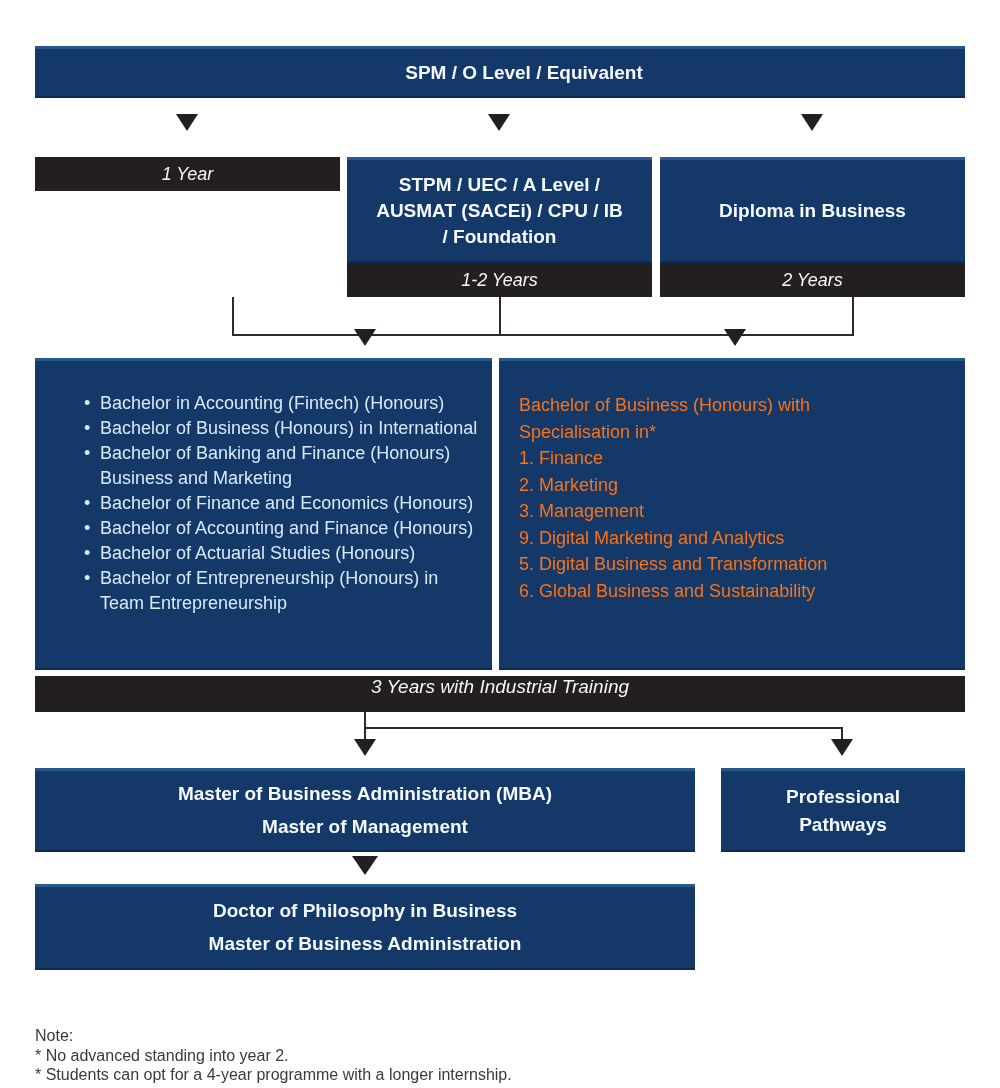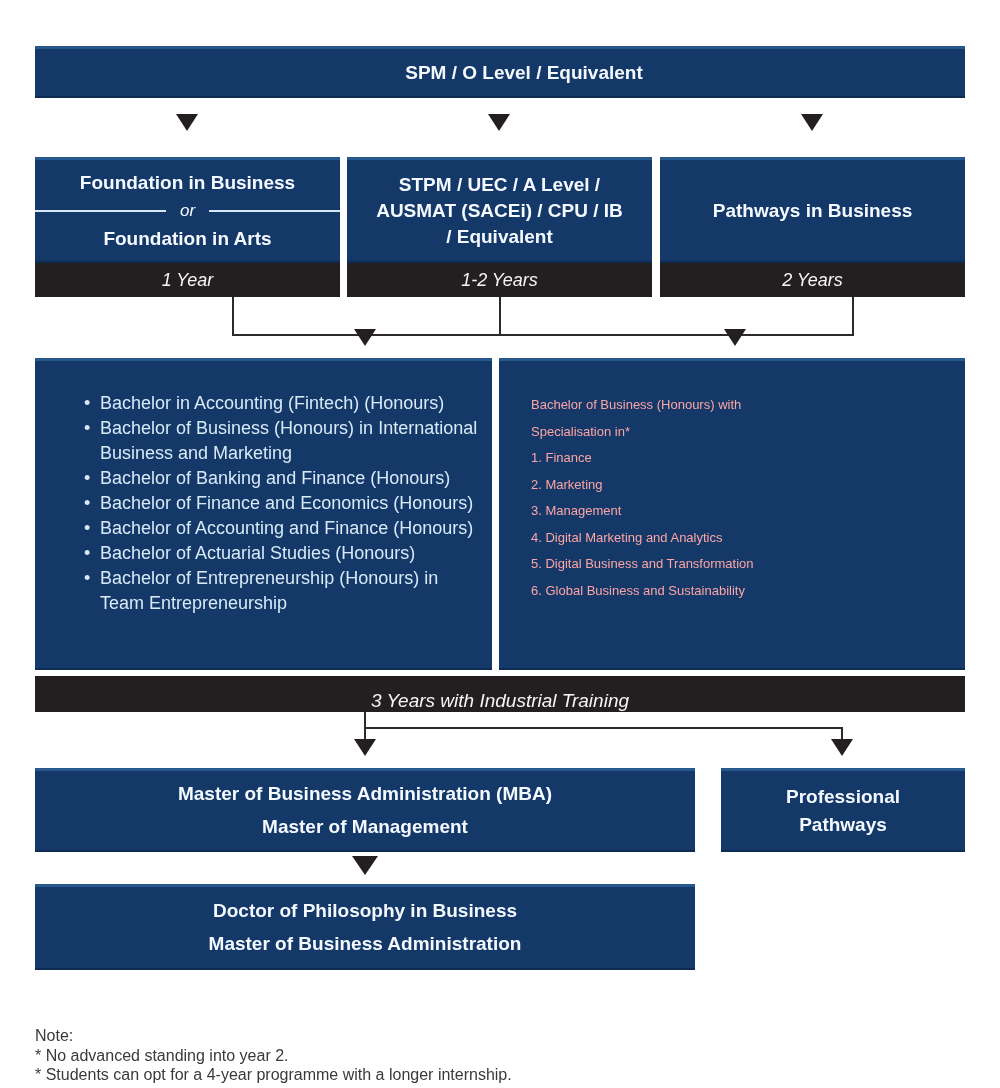--- a/index.html
+++ b/index.html
@@ -53,98 +53,89 @@
     position:relative;
     margin-left:17px;padding-left:16px;
     font-size:18px;line-height:25px;color:#D8EAF8;
   }
   .bl-line.has-bullet::before{
     content:"\2022";
     position:absolute;left:0;top:0;
     color:#D8EAF8;
   }
   .br-box{padding:31px 10px 0 20px;}
-  .br-line{font-size:13px;line-height:26.5px;color:#fca5a5;margin-left:12px;}
+  .br-line{font-size:18px;line-height:26.5px;color:#f97316;}
   
   .big-black-bar{
     background:#231F20;color:#F5F5F5;
     font-style:italic;font-size:19px;
-    display:flex;align-items:flex-end;justify-content:center;
+    display:flex;align-items:flex-start;justify-content:center;
   }
   
   .note{font-size:16px;line-height:19.5px;color:#3A3A3A;}
 </style>
 </head>
 <body>
 
 <div class="canvas">
 
   <div class="abs navy center-col" style="left:35px;top:46px;width:930px;height:52px;padding-left:48px;">
     <div class="bold-line">SPM / O Level / Equivalent</div>
   </div>
 
   <div class="abs tri" style="left:176px;top:114px;"></div>
   <div class="abs tri" style="left:488px;top:114px;"></div>
   <div class="abs tri" style="left:801px;top:114px;"></div>
 
   <div class="abs progbox" style="left:35px;top:157px;width:305px;height:140px;">
-    <div class="navy progbox-body center-col">
-      <div class="bold-line">Foundation in Business</div>
-      <div class="or-row">
-        <div class="or-rule"></div>
-        <div class="or-label">or</div>
-        <div class="or-rule"></div>
-      </div>
-      <div class="bold-line">Foundation in Arts</div>
-    </div>
     <div class="duration-bar">1 Year</div>
   </div>
 
   <div class="abs progbox" style="left:347px;top:157px;width:305px;height:140px;">
     <div class="navy progbox-body center-col">
       <div class="bold-line">STPM / UEC / A Level /</div>
       <div class="bold-line">AUSMAT (SACEi) / CPU / IB</div>
-      <div class="bold-line">/ Equivalent</div>
+      <div class="bold-line">/ Foundation</div>
     </div>
     <div class="duration-bar">1-2 Years</div>
   </div>
 
   <div class="abs progbox" style="left:660px;top:157px;width:305px;height:140px;">
     <div class="navy progbox-body center-col">
-      <div class="bold-line">Pathways in Business</div>
+      <div class="bold-line">Diploma in Business</div>
     </div>
     <div class="duration-bar">2 Years</div>
   </div>
 
   <div class="abs cline vline" style="left:232px;top:297px;height:39px;"></div>
   <div class="abs cline vline" style="left:499px;top:297px;height:39px;"></div>
   <div class="abs cline vline" style="left:852px;top:297px;height:39px;"></div>
   <div class="abs cline hline" style="left:232px;top:334px;width:622px;"></div>
   <div class="abs tri" style="left:354px;top:329px;"></div>
   <div class="abs tri" style="left:724px;top:329px;"></div>
 
   <div class="abs navy bl-box" style="left:35px;top:358px;width:457px;height:312px;">
     <div class="bl-line has-bullet">Bachelor in Accounting (Fintech) (Honours)</div>
     <div class="bl-line has-bullet">Bachelor of Business (Honours) in International</div>
+    <div class="bl-line has-bullet">Bachelor of Banking and Finance (Honours)</div>
     <div class="bl-line">Business and Marketing</div>
-    <div class="bl-line has-bullet">Bachelor of Banking and Finance (Honours)</div>
     <div class="bl-line has-bullet">Bachelor of Finance and Economics (Honours)</div>
     <div class="bl-line has-bullet">Bachelor of Accounting and Finance (Honours)</div>
     <div class="bl-line has-bullet">Bachelor of Actuarial Studies (Honours)</div>
     <div class="bl-line has-bullet">Bachelor of Entrepreneurship (Honours) in</div>
     <div class="bl-line">Team Entrepreneurship</div>
   </div>
 
   <div class="abs navy br-box" style="left:499px;top:358px;width:466px;height:312px;">
     <div class="br-line">Bachelor of Business (Honours) with</div>
     <div class="br-line">Specialisation in*</div>
     <div class="br-line">1. Finance</div>
     <div class="br-line">2. Marketing</div>
     <div class="br-line">3. Management</div>
-    <div class="br-line">4. Digital Marketing and Analytics</div>
+    <div class="br-line">9. Digital Marketing and Analytics</div>
     <div class="br-line">5. Digital Business and Transformation</div>
     <div class="br-line">6. Global Business and Sustainability</div>
   </div>
 
   <div class="abs big-black-bar" style="left:35px;top:676px;width:930px;height:36px;">
     <span>3 Years with Industrial Training</span>
   </div>
 
   <div class="abs cline vline" style="left:364px;top:712px;height:28px;"></div>
   <div class="abs cline hline" style="left:364px;top:727px;width:478px;"></div>

